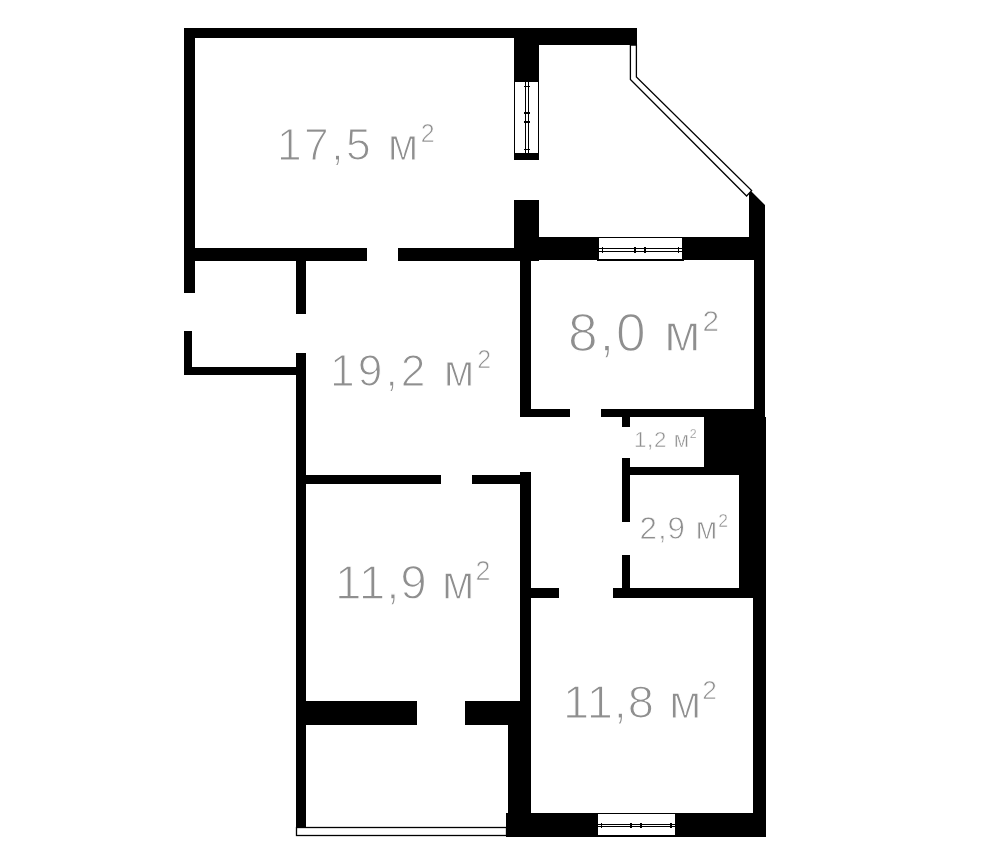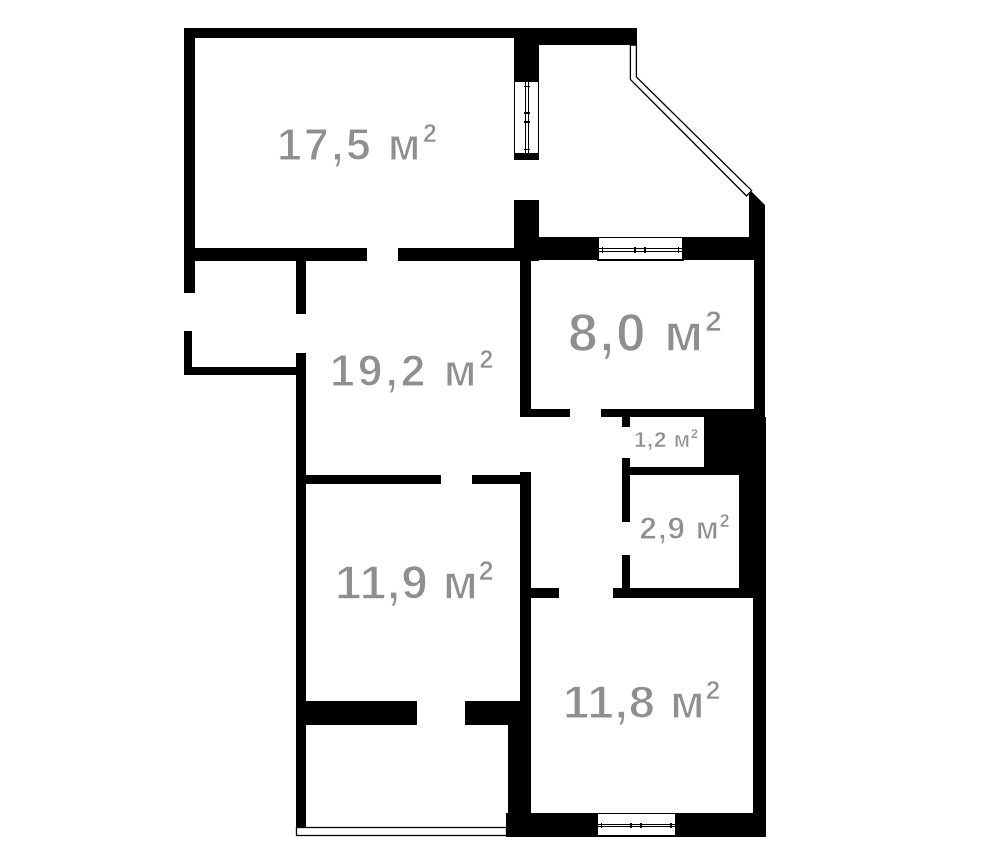--- a/index.html
+++ b/index.html
@@ -1,16 +1,16 @@
 <!DOCTYPE html>
 <html><head>
 <meta charset="utf-8">
 <style>
   html,body{margin:0;padding:0;background:#ffffff;}
-  .wrap{width:916px;height:860px;position:relative;background:#fff;overflow:hidden;font-weight:bold;}
+  .wrap{width:916px;height:860px;position:relative;background:#fff;overflow:hidden;}
   text{font-family:"Liberation Sans", sans-serif;fill:#8f8f8f;stroke:#ffffff;}
 </style>
 </head>
 <body>
 
 <div class="wrap">
 <svg width="1000" height="860" viewBox="0 0 1000 860" xmlns="http://www.w3.org/2000/svg">
 
   <rect x="0" y="0" width="1000" height="860" fill="#ffffff"></rect>
 

